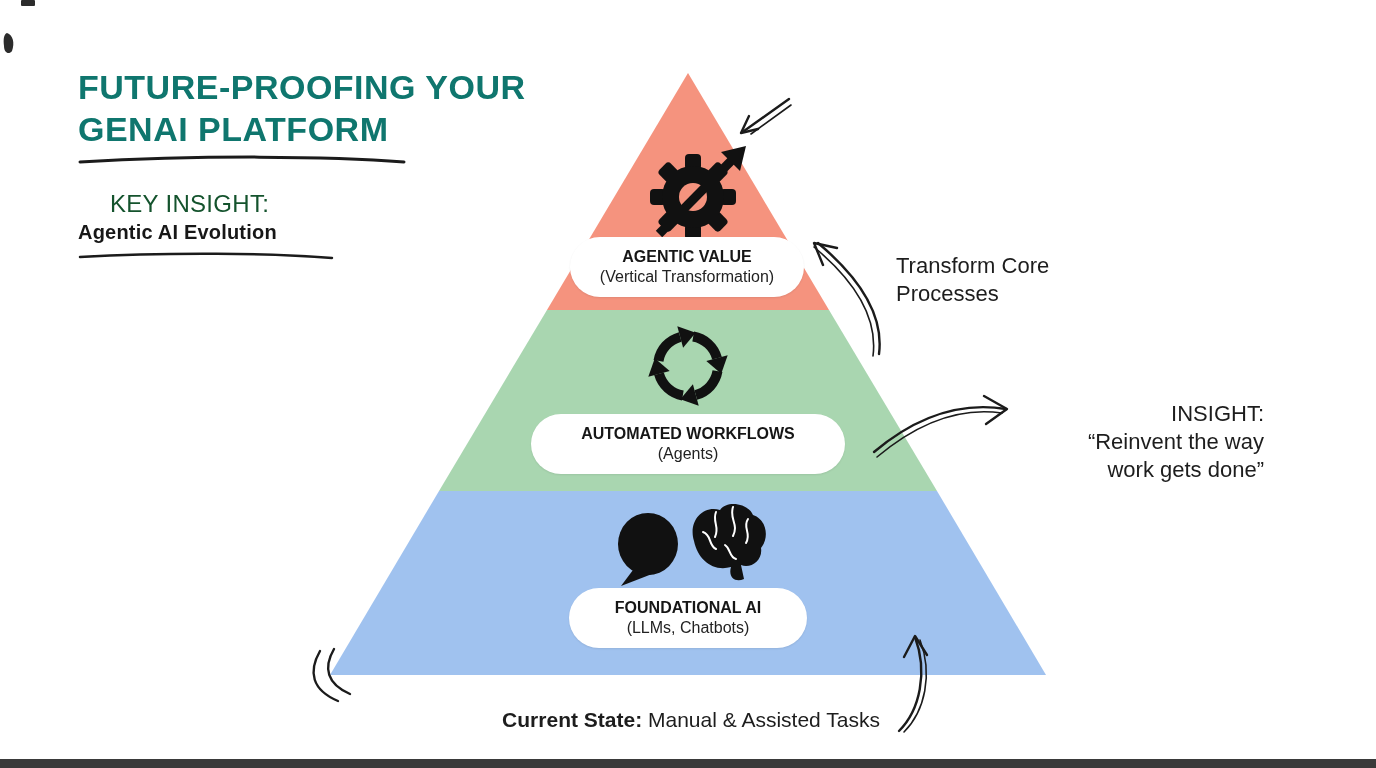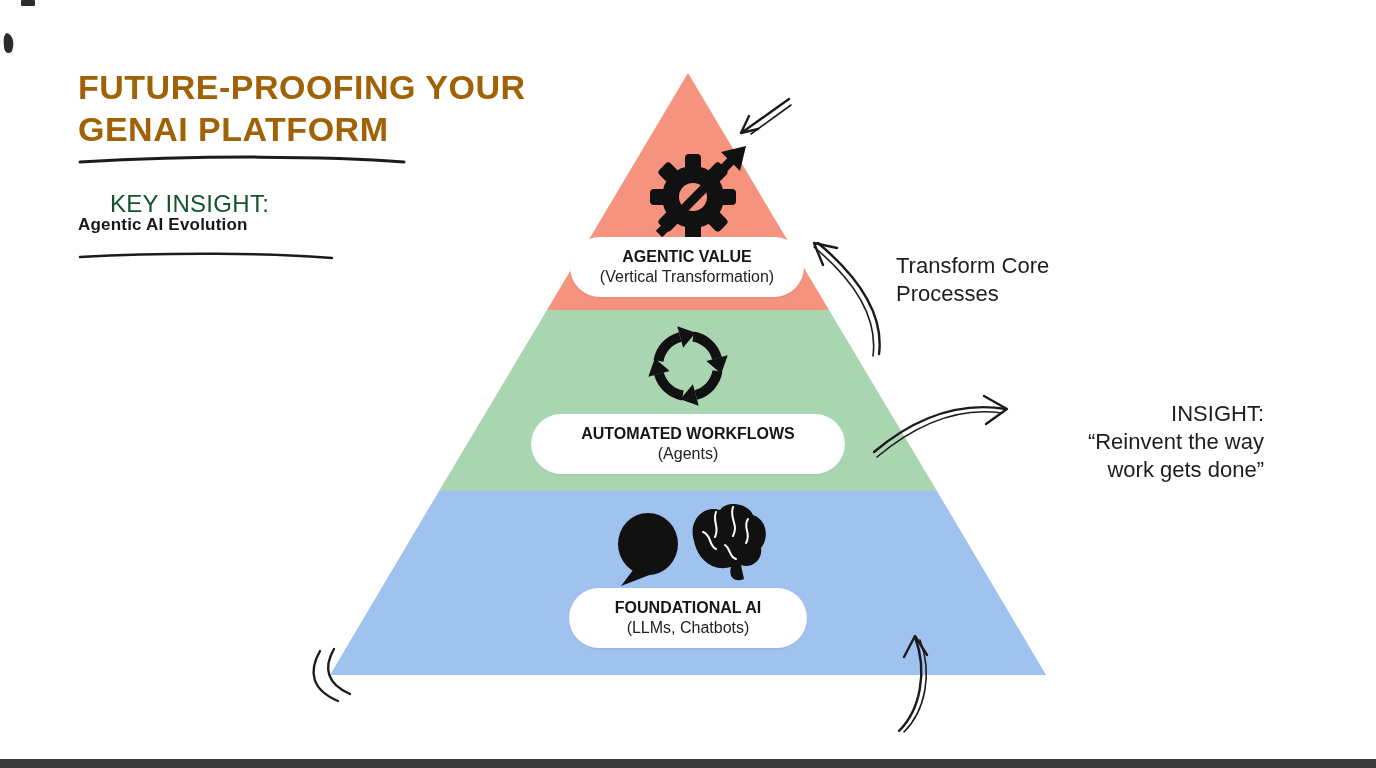--- a/index.html
+++ b/index.html
@@ -2,23 +2,23 @@
 <html><head>
 <meta charset="utf-8">
 <style>
   html,body{margin:0;padding:0;background:#fff;}
   #canvas{
     position:relative;width:1376px;height:768px;background:#ffffff;
     font-family:"Liberation Sans", sans-serif;color:#1e1e1e;overflow:hidden;
   }
   .abs{position:absolute;}
   
-  .title{left:78px;top:66px;font-size:34px;font-weight:bold;line-height:1.24;letter-spacing:.5px;color:#a16207;}
+  .title{left:78px;top:66px;font-size:34px;font-weight:bold;line-height:1.24;letter-spacing:.5px;color:#0f766e;}
   .key-label{left:78px;top:190px;font-size:24px;letter-spacing:.3px;color:#14532d;margin-left:32px;}
-  .key-value{left:78px;top:215px;font-size:17px;font-weight:bold;letter-spacing:.2px;color:#171717;}
+  .key-value{left:78px;top:221px;font-size:20px;font-weight:bold;letter-spacing:.2px;color:#171717;}
   
   .pill{
     background:#ffffff;border-radius:30px;display:flex;flex-direction:column;
     align-items:center;justify-content:center;text-align:center;
     box-shadow:0 1px 2px rgba(0,0,0,0.08);
   }
   .pill .name{font-size:16px;font-weight:bold;color:#161616;line-height:1.15;}
   .pill .sub{font-size:16px;color:#222;line-height:1.2;}
   .pill-top{left:570px;top:237px;width:234px;height:60px;}
   .pill-middle{left:531px;top:414px;width:314px;height:60px;}
@@ -161,14 +161,18 @@
 
   <div class="abs ann ann-transform">
     <div>Transform Core</div>
     <div>Processes</div>
   </div>
   <div class="abs ann ann-insight">
     <div>INSIGHT:</div>
     <div>“Reinvent the way</div>
     <div>work gets done”</div>
   </div>
+  <div class="abs ann ann-current">
+    <span class="lbl">Current State:</span>
+    <span>Manual &amp; Assisted Tasks</span>
+  </div>
 
 </div>
 
 </body></html>

